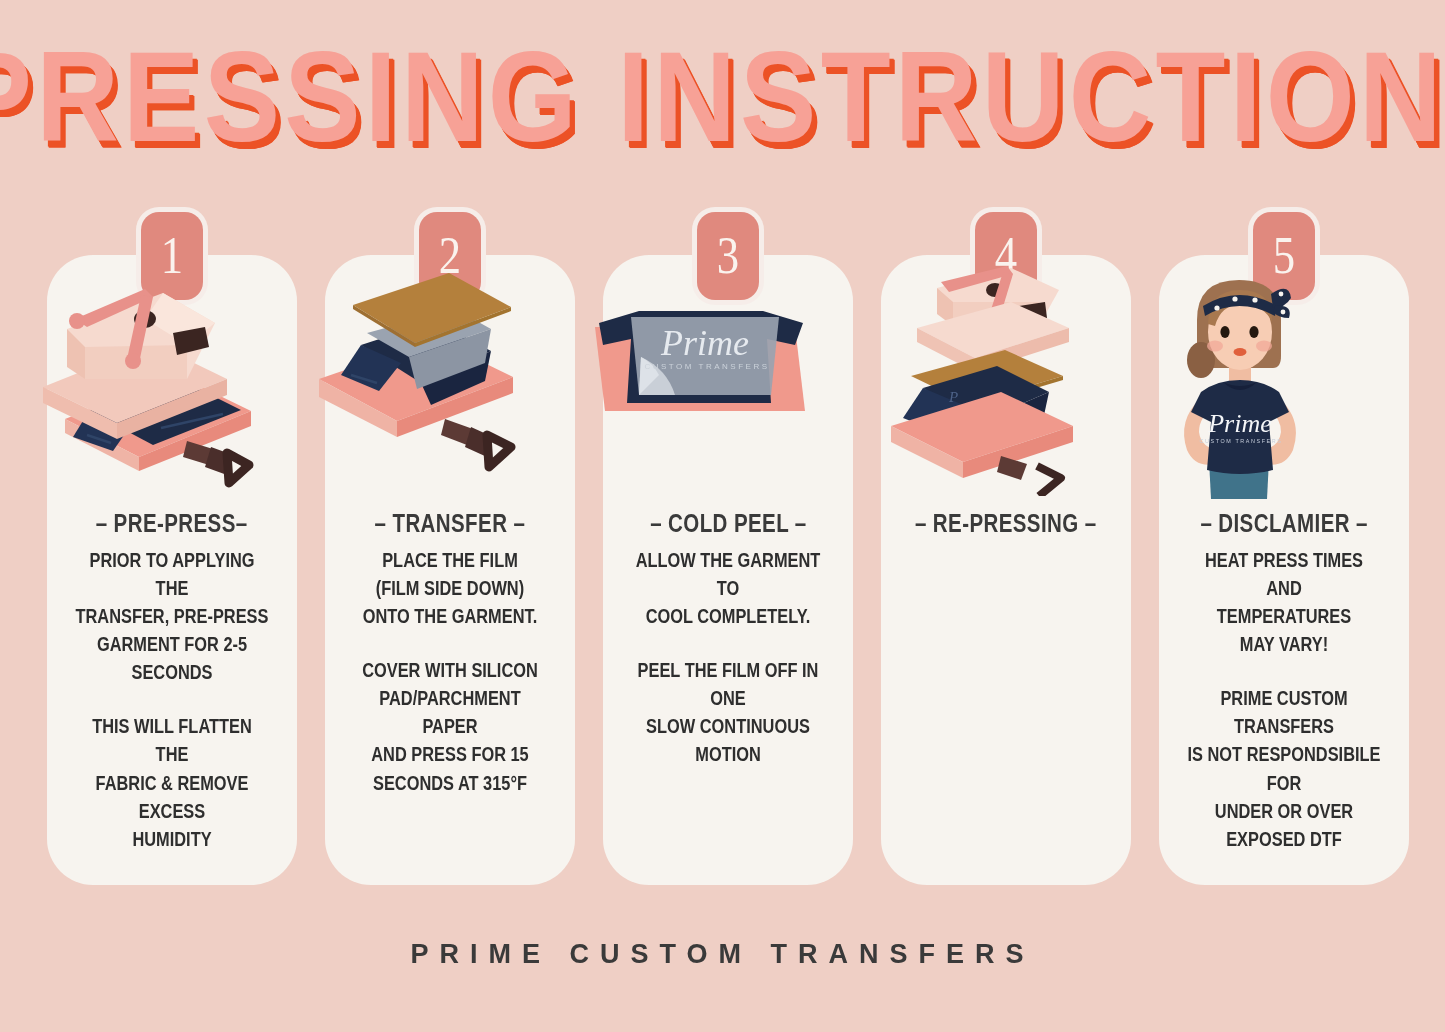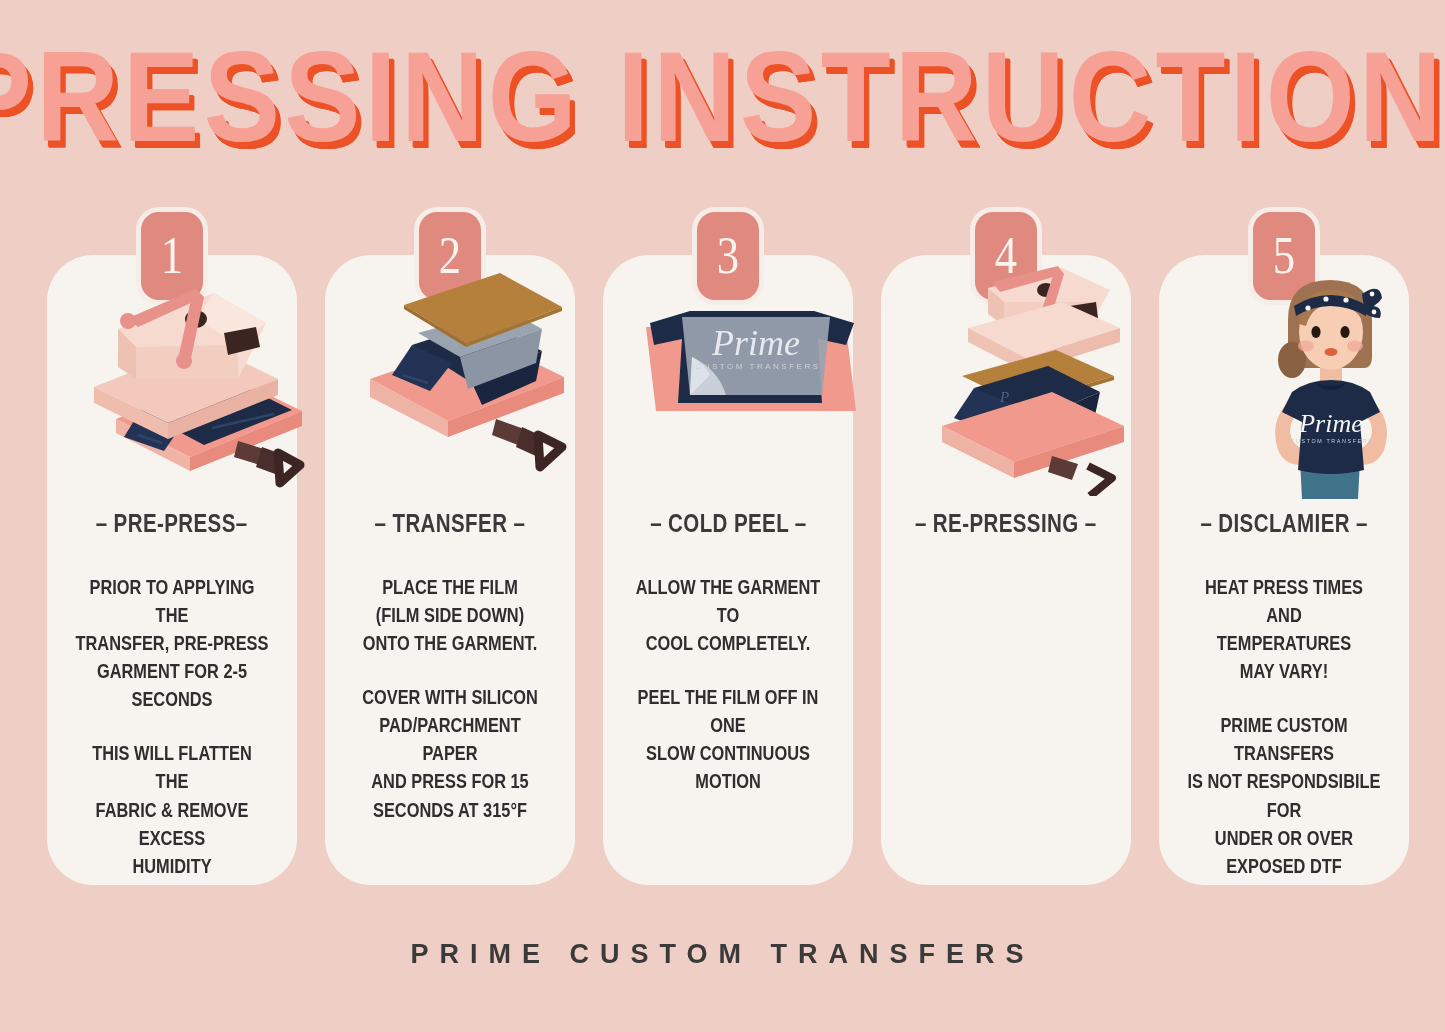--- a/index.html
+++ b/index.html
@@ -67,36 +67,36 @@
     line-height:1;
     color:#FAF3EE;
     transform:scaleX(0.86);
   }
 
   
   .illo {
     width:291px; height:240px;
     margin-top:6px;
     position:relative;
-    display:flex; align-items:center; justify-content:flex-end;
+    display:flex; align-items:center; justify-content:flex-start;
   }
   .illo svg { display:block; }
 
   
   .card-heading {
     font-family:"Liberation Sans", sans-serif;
     font-weight:bold;
     font-size:25px;
     letter-spacing:0.5px;
     color:#3A3A3A;
     transform:scaleX(0.82);
     white-space:nowrap;
     margin-top:8px;
   }
-  .card-body { margin-top:35px; width:232px; }
+  .card-body { margin-top:8px; width:232px; }
   .para {
     font-family:"Liberation Sans", sans-serif;
     font-weight:bold;
     font-size:19.5px;
     line-height:1.44;
     color:#2E2E2E;
     text-align:center;
     transform:scaleX(0.84);
     white-space:pre-line;
   }

